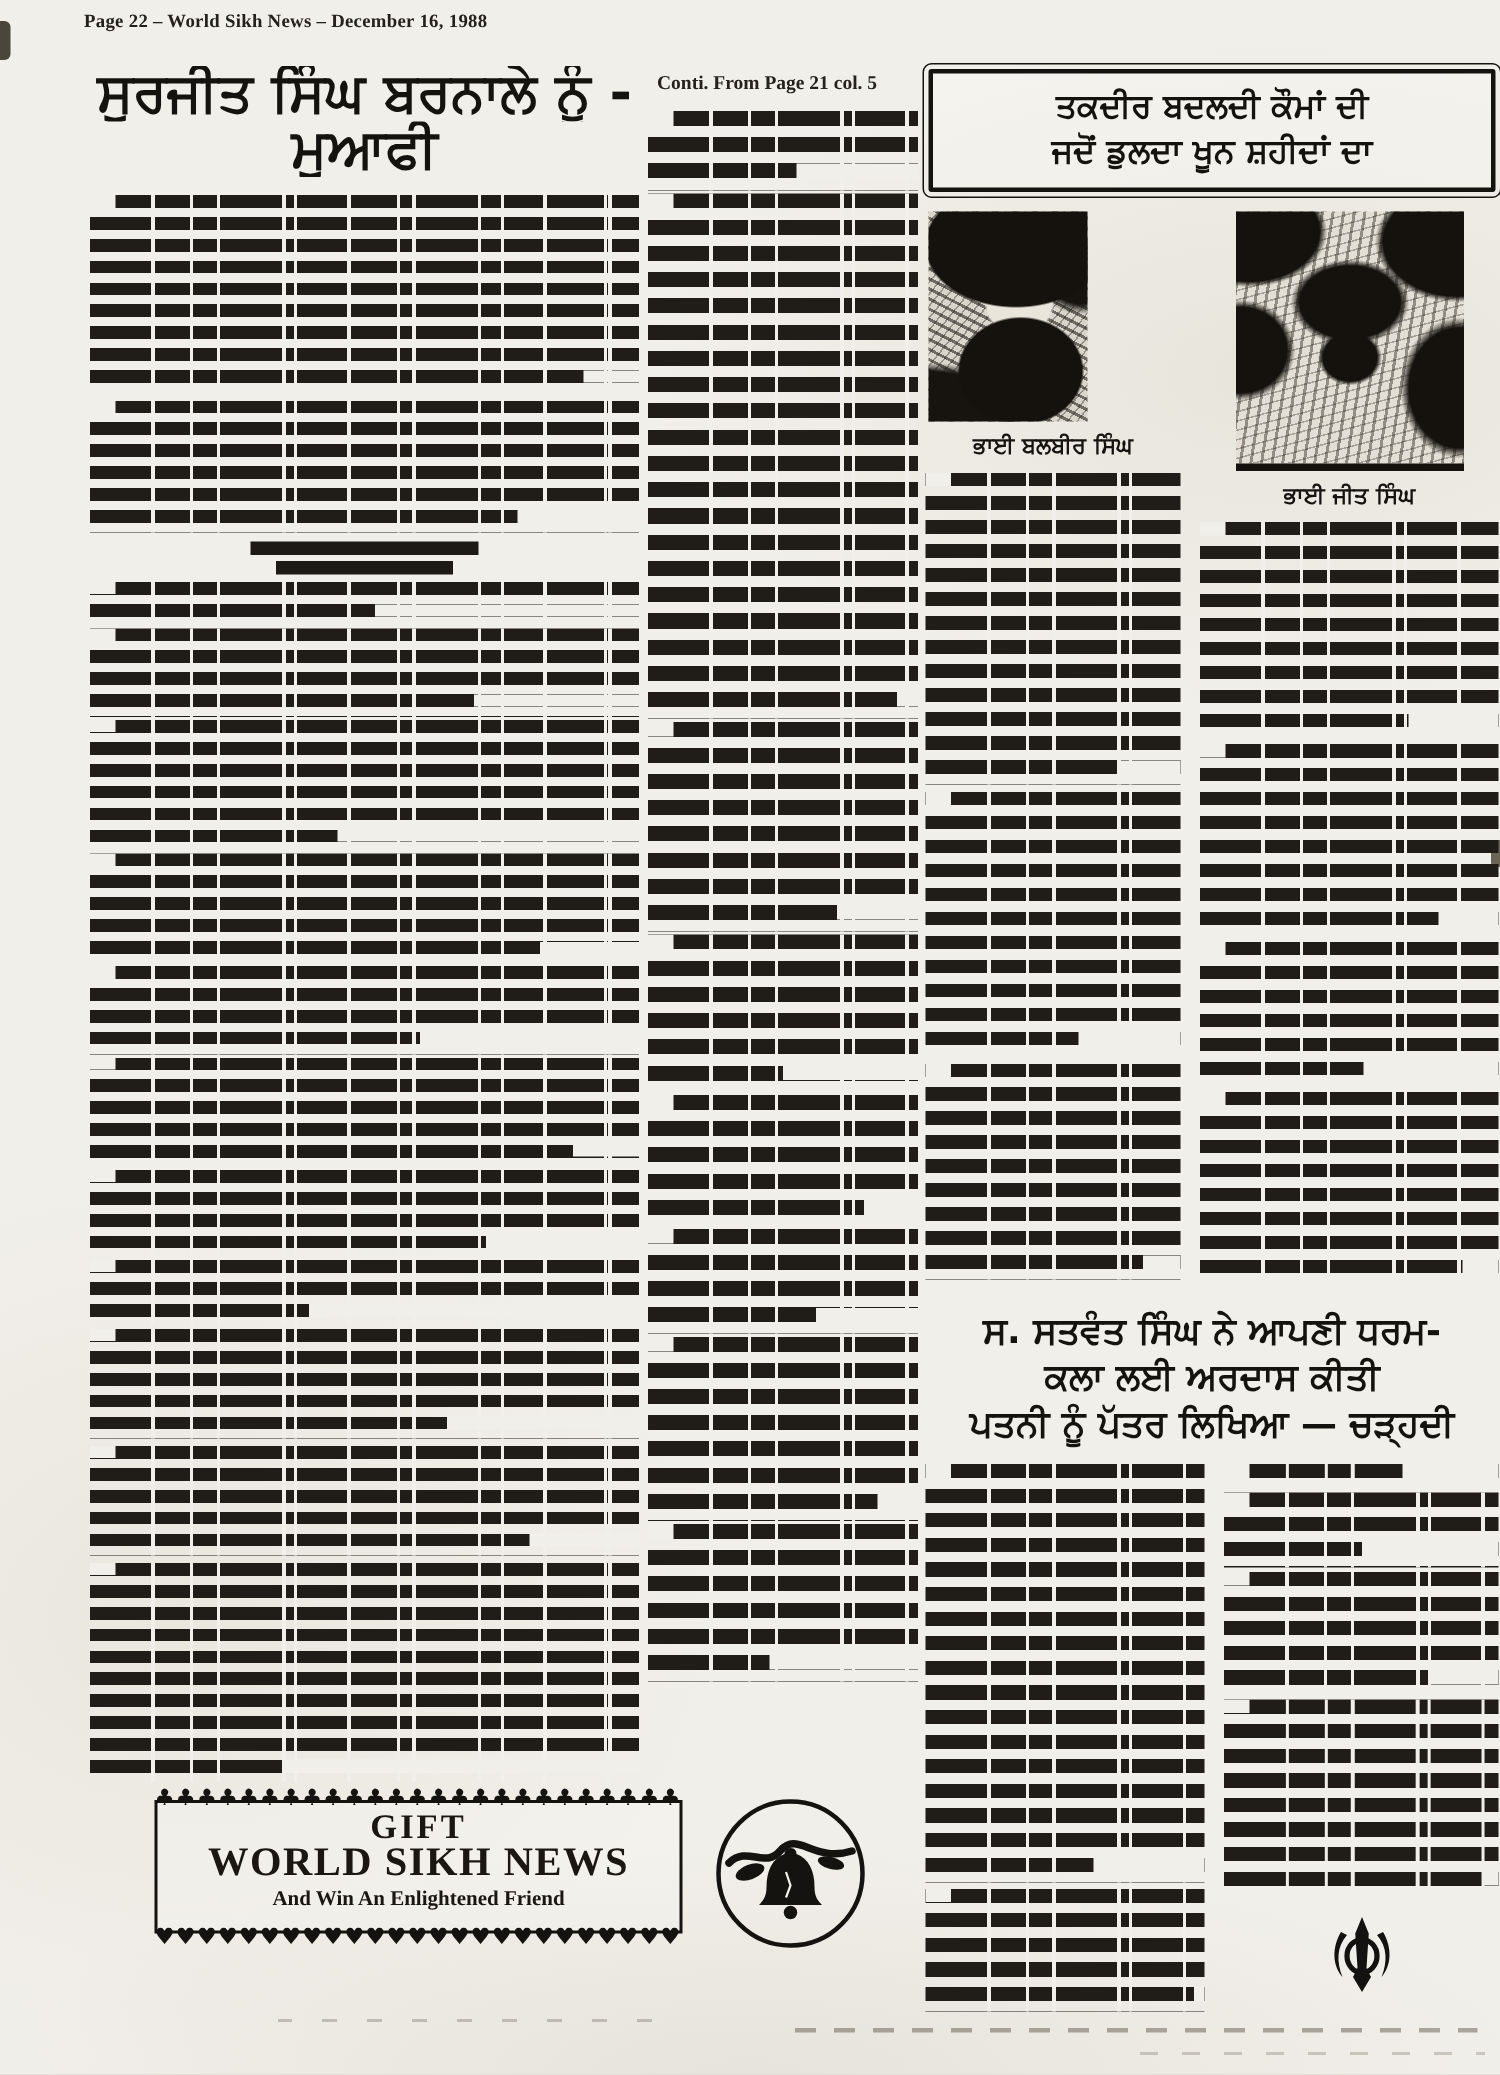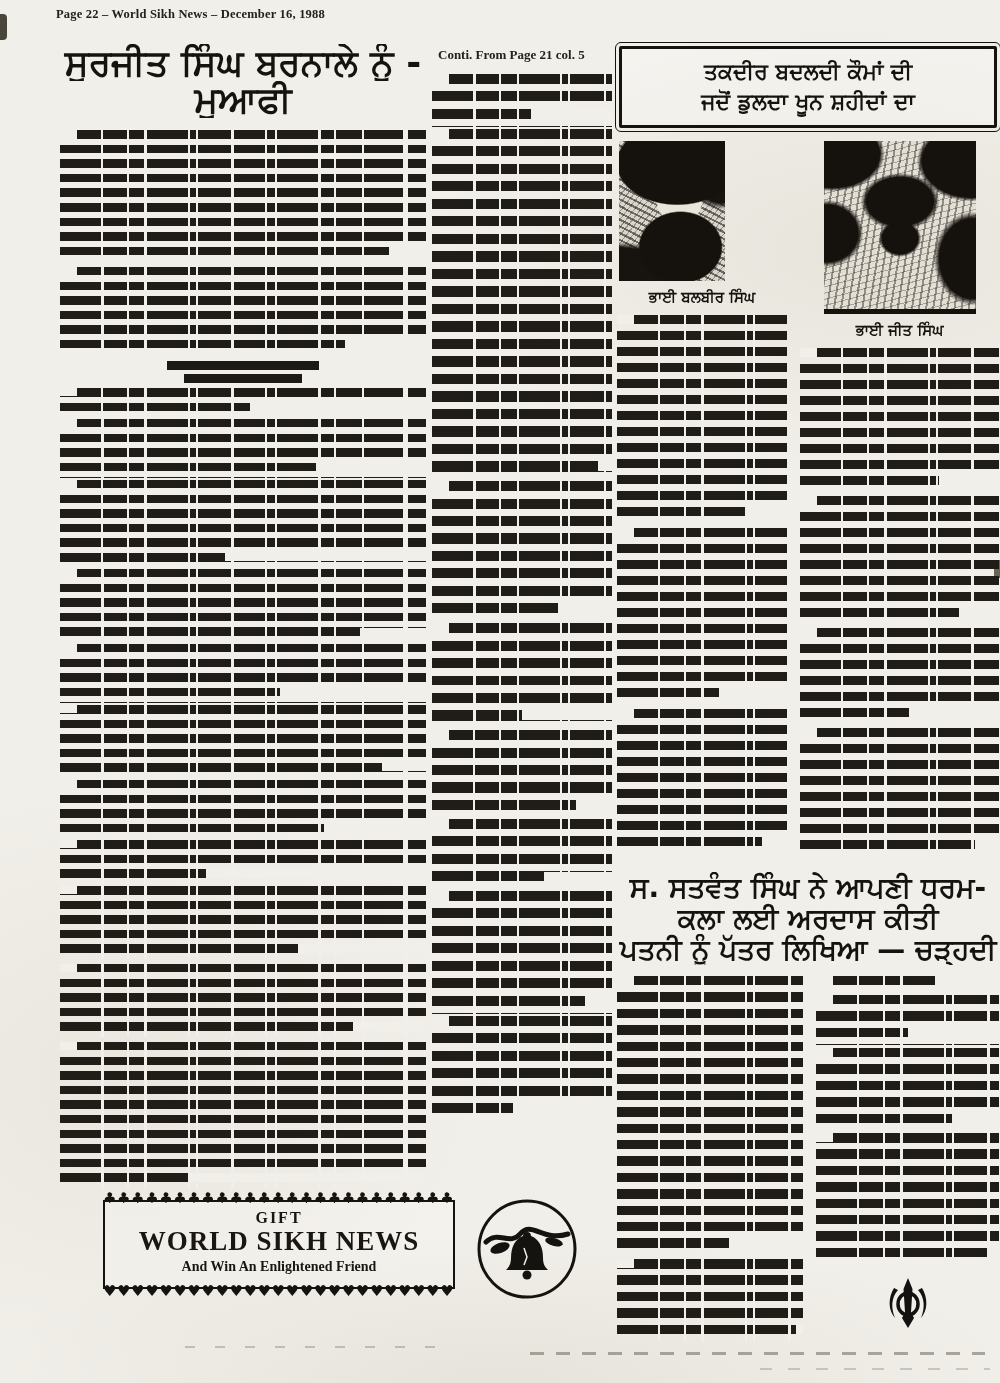--- a/index.html
+++ b/index.html
@@ -70,33 +70,33 @@
     radial-gradient(ellipse 26% 17% at 50% 36%, #15120e 85%, transparent 100%),
     radial-gradient(ellipse 14% 11% at 50% 58%, #15120e 85%, transparent 100%),
     radial-gradient(ellipse 34% 22% at 6% 8%, #15120e 90%, transparent 100%),
     radial-gradient(ellipse 36% 24% at 97% 12%, #15120e 90%, transparent 100%),
     radial-gradient(ellipse 26% 28% at 98% 70%, #15120e 85%, transparent 100%),
     radial-gradient(ellipse 24% 20% at 2% 55%, #15120e 85%, transparent 100%),
     repeating-linear-gradient(99deg, rgba(23,20,16,.40) 0 2px, transparent 2px 7px),
     repeating-linear-gradient(-15deg, rgba(23,20,16,.30) 0 1px, transparent 1px 6px);}
   .cap{font-weight:bold;font-size:15px;text-align:center;color:#15130f;margin:0 0 9px;
     white-space:nowrap;overflow:hidden;}
-  .sat-hl{margin:14px 0 10px;font-weight:bold;font-size:28px;line-height:31px;color:#15130f;text-align:center;}
+  .sat-hl{margin:14px 0 10px;font-weight:bold;font-size:24px;line-height:31px;color:#15130f;text-align:center;}
   .sat-hl span{display:block;white-space:nowrap;overflow:hidden;}
   .khanda-wrap{width:44px;margin:10px auto 0;}
 
   
   .gift{position:absolute;left:103px;top:1192px;width:352px;}
   .chain{text-align:center;font-size:15px;line-height:12px;letter-spacing:.6px;color:#15130f;
     white-space:nowrap;overflow:hidden;}
   .chain.top{margin-bottom:-4px;}
   .chain.bot{margin-top:-4px;}
   .gift-inner{border:2.5px solid #15130f;padding:5px 4px 7px;text-align:center;
     font-family:"Liberation Serif",serif;font-weight:bold;color:#1a1712;background:rgba(255,255,255,.2);}
-  .g1{font-size:16px;letter-spacing:2px;line-height:22px;}
+  .g1{font-size:23px;letter-spacing:2px;line-height:22px;}
   .g2{font-size:27px;letter-spacing:1px;line-height:25px;}
   .g3{font-size:14px;line-height:26px;white-space:nowrap;overflow:hidden;}
 
   .bell{position:absolute;left:476px;top:1190px;}
 
   
   .smudge-tl{position:absolute;left:0;top:14px;width:7px;height:26px;background:#4a463c;border-radius:0 4px 4px 0;}
   .smudge-r{position:absolute;left:994px;top:560px;width:6px;height:18px;background:#6b6557;border-radius:3px 0 0 3px;}
   .streak1{position:absolute;left:530px;top:1352px;width:455px;height:3px;
     background:repeating-linear-gradient(90deg, rgba(110,104,92,.55) 0 14px, transparent 14px 26px);}

